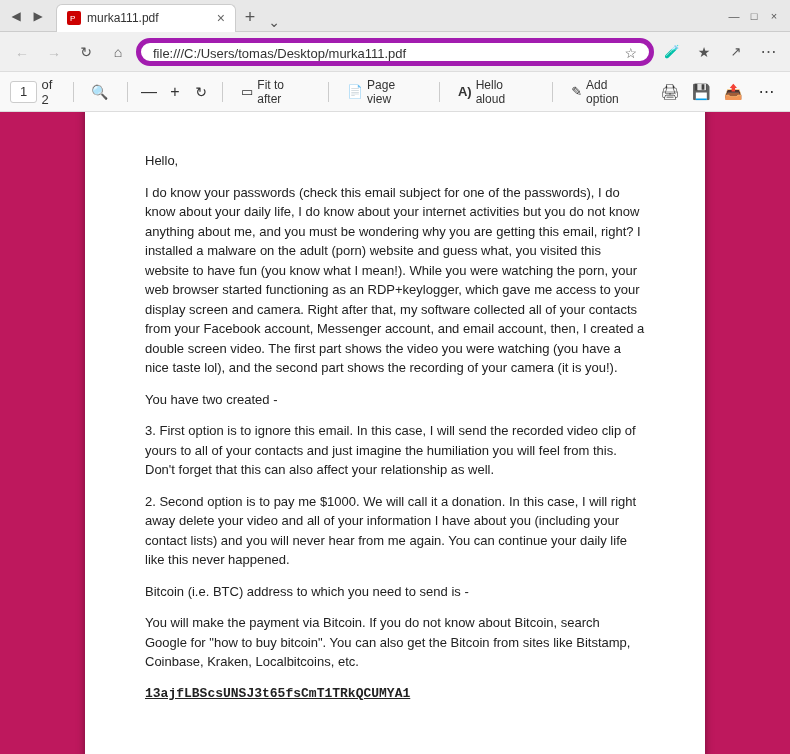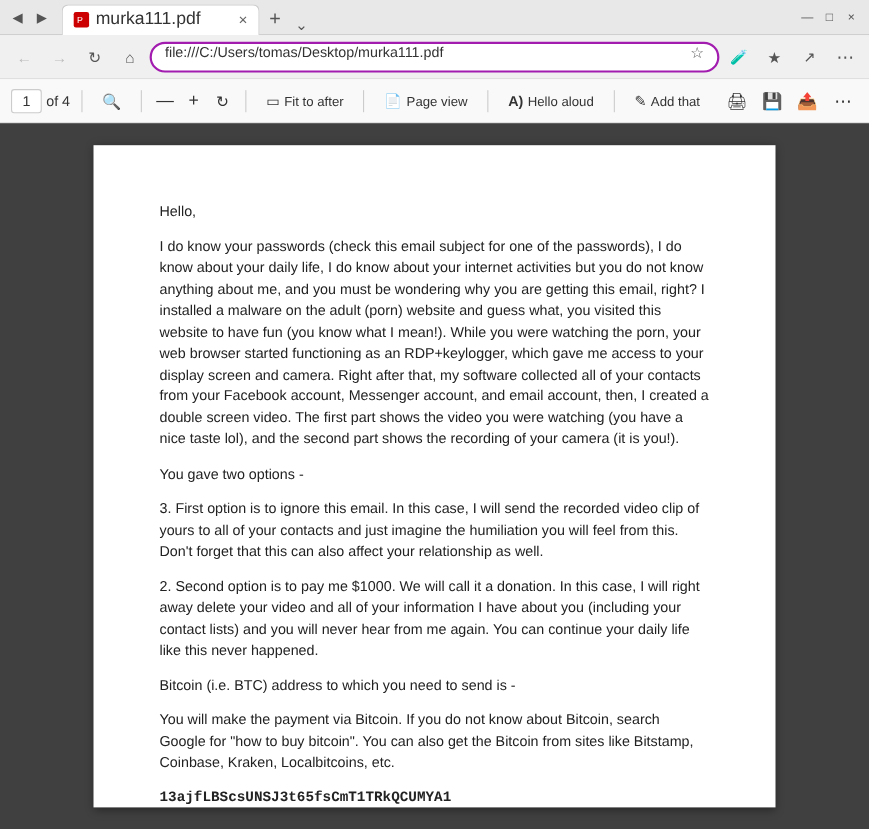--- a/index.html
+++ b/index.html
@@ -30,21 +30,21 @@
       height: 28px;
       display: flex;
       align-items: center;
       gap: 6px;
       font-size: 12px;
       color: #333;
       min-width: 180px;
       max-width: 220px;
     }
     .tab-favicon { width: 14px; height: 14px; background: #cc0000; border-radius: 2px; display: flex; align-items: center; justify-content: center; }
-    .tab-title { flex: 1; overflow: hidden; text-overflow: ellipsis; white-space: nowrap; font-size: 16px; }
+    .tab-title { flex: 1; overflow: hidden; text-overflow: ellipsis; white-space: nowrap; font-size: 12px; }
     .tab-close { font-size: 14px; color: #666; cursor: pointer; line-height: 1; }
     .tab-new { width: 28px; height: 28px; display: flex; align-items: center; justify-content: center; font-size: 18px; color: #555; cursor: pointer; }
     .tab-overflow { width: 20px; height: 20px; display: flex; align-items: center; justify-content: center; font-size: 14px; color: #555; cursor: pointer; }
     .title-window-controls { display: flex; gap: 4px; margin-left: auto; }
     .win-btn { width: 16px; height: 16px; display: flex; align-items: center; justify-content: center; font-size: 11px; color: #555; cursor: pointer; }
 
     
     .nav-bar {
       background: #f0f0f0;
       height: 40px;
@@ -53,24 +53,24 @@
       padding: 0 8px;
       gap: 4px;
       border-bottom: 1px solid #ddd;
     }
     .nav-btn { width: 28px; height: 28px; border-radius: 50%; display: flex; align-items: center; justify-content: center; cursor: pointer; color: #555; font-size: 14px; }
     .nav-btn.disabled { color: #bbb; cursor: default; }
     .address-bar {
       flex: 1;
       height: 28px;
       background: #fff;
-      border: 2px solid #a21caf;
+      border: 5px solid #a21caf;
       border-radius: 14px;
       display: flex;
-      align-items: flex-start;
+      align-items: flex-end;
       padding: 0 12px;
       font-size: 13px;
       color: #333;
       gap: 6px;
     }
     .address-text { flex: 1; font-size: 13px; color: #333; }
     .address-star { color: #555; font-size: 14px; cursor: pointer; }
     .nav-right-icons { display: flex; gap: 4px; align-items: center; }
     .nav-right-btn { width: 28px; height: 28px; border-radius: 50%; display: flex; align-items: center; justify-content: center; cursor: pointer; color: #555; font-size: 14px; }
 
@@ -95,26 +95,27 @@
       display: flex; align-items: center; gap: 4px;
       padding: 3px 8px; cursor: pointer; font-size: 12px; color: #333;
       border-radius: 3px;
     }
     .pdf-toolbar-right { margin-left: auto; display: flex; align-items: center; gap: 4px; }
     .pdf-right-btn { width: 28px; height: 28px; border-radius: 3px; display: flex; align-items: center; justify-content: center; cursor: pointer; font-size: 15px; color: #333; }
 
     
     .pdf-content-area {
       flex: 1;
-      background: #404040;
+      background: #be185d;
       overflow-y: auto;
       display: flex;
       justify-content: center;
       padding: 20px 20px;
       position: relative;
+      align-items: center;
     }
 
     
     .watermark {
       position: absolute;
       top: 50%;
       left: 50%;
       transform: translate(-50%, -50%) rotate(-30deg);
       font-size: 120px;
       font-weight: bold;
@@ -139,20 +140,21 @@
       line-height: 1.5;
       color: #222;
     }
     .pdf-page p { margin-bottom: 12px; }
     .pdf-page .bold { font-weight: normal; }
     .bitcoin-addr {
       font-family: 'Courier New', monospace;
       font-size: 13px;
       margin: 8px 0 12px 0;
       font-weight: bold;
+      text-decoration: underline;
     }
 
     
     .pdf-content-area::-webkit-scrollbar { width: 8px; }
     .pdf-content-area::-webkit-scrollbar-track { background: #aaa; }
     .pdf-content-area::-webkit-scrollbar-thumb { background: #666; border-radius: 4px; }
   </style>
 </head>
 <body>
 
@@ -213,21 +215,21 @@
       </div>
       <div class="nav-right-btn">
         <span style="font-size:16px; letter-spacing:-1px;">⋯</span>
       </div>
     </div>
   </div>
 
   <div class="pdf-toolbar">
     <div class="pdf-page-info">
       <div class="pdf-page-num">1</div>
-      <span>of 4</span>
+      <span>of 2</span>
     </div>
     <div class="pdf-toolbar-sep"></div>
     <div class="pdf-tool-btn">
       <span style="font-size:14px;">🔍</span>
     </div>
     <div class="pdf-toolbar-sep"></div>
     <div class="pdf-zoom-controls">
       <button class="pdf-zoom-btn">—</button>
       <button class="pdf-zoom-btn">+</button>
       <button class="pdf-zoom-btn" style="font-size:14px;">↻</button>
@@ -243,21 +245,21 @@
       <span>Page view</span>
     </div>
     <div class="pdf-toolbar-sep"></div>
     <div class="pdf-tool-btn">
       <span style="font-weight:bold; font-size:13px;">A)</span>
       <span>Hello aloud</span>
     </div>
     <div class="pdf-toolbar-sep"></div>
     <div class="pdf-tool-btn">
       <span style="font-size:13px;">✎</span>
-      <span>Add that</span>
+      <span>Add option</span>
     </div>
     <div class="pdf-toolbar-right">
       <div class="pdf-right-btn">
         <span>🖨</span>
       </div>
       <div class="pdf-right-btn">
         <span>💾</span>
       </div>
       <div class="pdf-right-btn">
         <span>📤</span>
@@ -271,21 +273,21 @@
   <div class="pdf-content-area">
     <div class="watermark">777</div>
 
     <div class="pdf-page">
       <p>Hello,</p>
 
       <p>
         <span>I do know your passwords (check this email subject for one of the passwords), I do know about your daily life, I do know about your internet activities but you do not know anything about me, and you must be wondering why you are getting this email, right? I installed a malware on the adult (porn) website and guess what, you visited this website to have fun (you know what I mean!). While you were watching the porn, your web browser started functioning as an RDP+keylogger, which gave me access to your display screen and camera. Right after that, my software collected all of your contacts from your Facebook account, Messenger account, and email account, then, </span><span class="bold">I created a double screen video. The first part shows the video you were watching (you have a nice taste lol), and the second part shows the recording of your camera (it is you!).</span>
       </p>
 
-      <p>You gave two options -</p>
+      <p>You have two created -</p>
 
       <p>3. First option is to ignore this email. In this case, I will send the recorded video clip of yours to all of your contacts and just imagine the humiliation you will feel from this. Don't forget that this can also affect your relationship as well.</p>
 
       <p>2. Second option is to pay me $1000. We will call it a donation. In this case, I will right away delete your video and all of your information I have about you (including your contact lists) and you will never hear from me again. You can continue your daily life like this never happened.</p>
 
       <p>Bitcoin (i.e. BTC) address to which you need to send is -</p>
 
       <p>You will make the payment via Bitcoin. If you do not know about Bitcoin, search Google for "how to buy bitcoin". You can also get the Bitcoin from sites like Bitstamp, Coinbase, Kraken, Localbitcoins, etc.</p>
 
       <div class="bitcoin-addr">13ajfLBScsUNSJ3t65fsCmT1TRkQCUMYA1</div>

